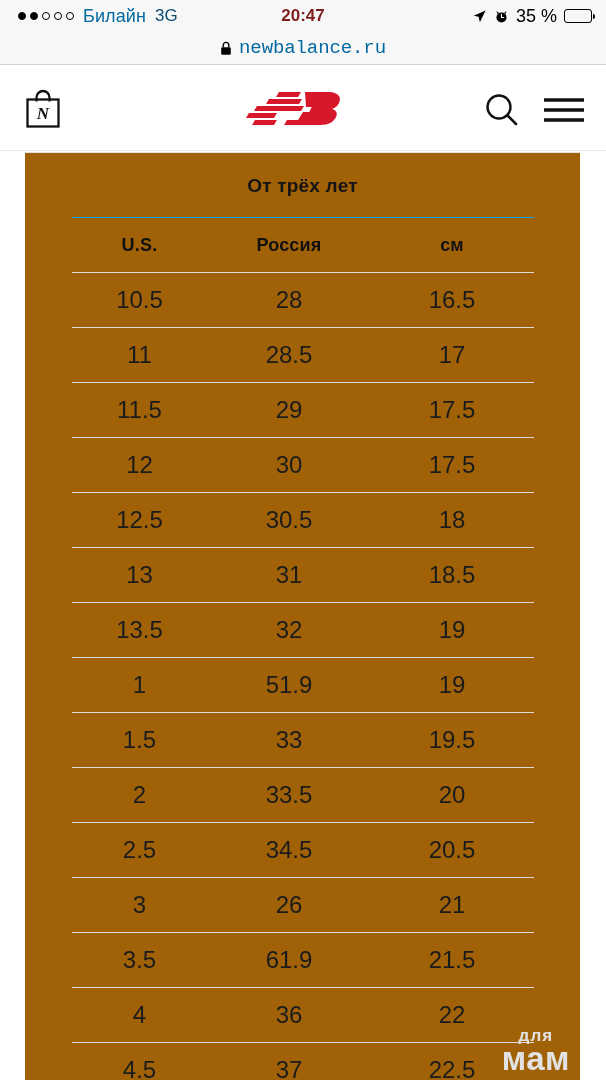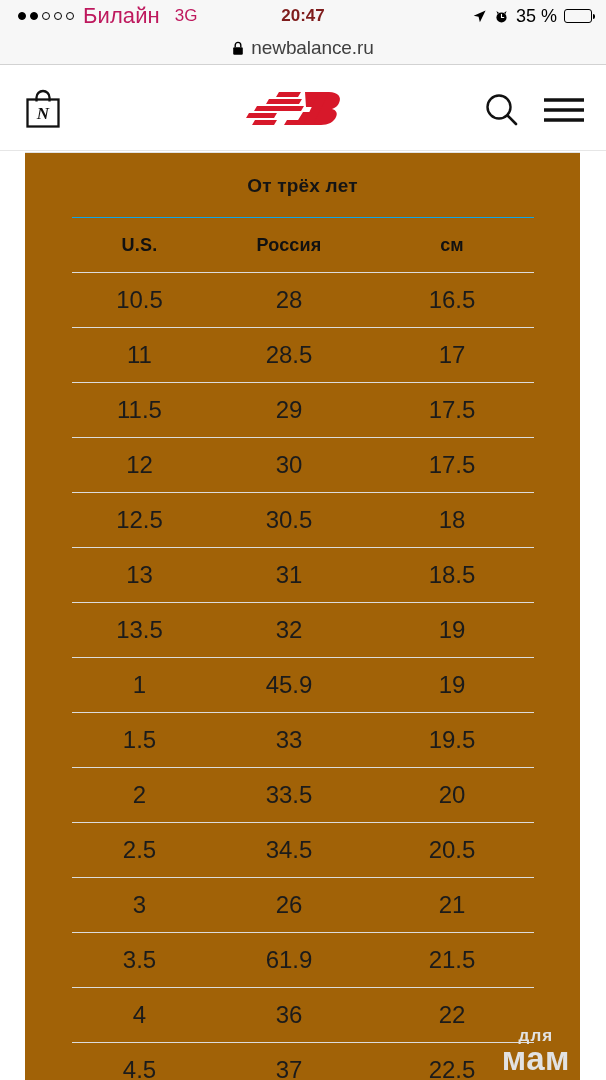--- a/index.html
+++ b/index.html
@@ -17,22 +17,22 @@
     background:#f7f7f7;
     display:flex; align-items:center;
   }
   .sb-left {
     position:absolute; left:18px; top:0; height:32px;
     display:flex; align-items:center; gap:9px;
   }
   .sig-dots { display:flex; align-items:center; gap:4px; }
   .dot { width:8px; height:8px; border-radius:50%; border:1.4px solid #000; }
   .dot.filled { background:#000; }
-  .carrier { font-size:22px; color:#be185d; letter-spacing:0.1px; }
-  .nettype { font-size:17px; color:#be185d; margin-left:6px; }
+  .carrier { font-size:18px; color:#0369a1; letter-spacing:0.1px; }
+  .nettype { font-size:17px; color:#0c4a6e; }
 
   .sb-clock {
     position:absolute; left:0; top:0; width:606px; height:32px;
     display:flex; align-items:center; justify-content:center;
     font-size:17px; font-weight:bold; color:#7f1d1d;
   }
   .sb-right {
     position:absolute; right:14px; top:0; height:32px;
     display:flex; align-items:center; gap:7px;
   }
@@ -50,21 +50,21 @@
   .batt-fill { height:100%; background:#000; border-radius:1px; }
 
   
   .urlbar {
     position:absolute; left:0; top:32px; width:606px; height:33px;
     background:#f7f7f7;
     display:flex; align-items:center; justify-content:center; gap:7px;
     border-bottom:1px solid #d2d2d2;
   }
   .lock-ico { width:12px; height:15px; display:block; }
-  .url-text { font-size:19px; color:#404040; letter-spacing:-0.1px; }
+  .url-text { font-size:19px; color:#0369a1; letter-spacing:-0.1px;font-family:Liberation Mono, monospace; }
 
   
   .siteheader {
     position:absolute; left:0; top:66px; width:606px; height:85px;
     background:#ffffff;
     border-bottom:1px solid #e6e6e6;
   }
   .bagbtn { position:absolute; left:20px; top:20px; width:46px; height:46px; }
   .bag-svg { width:46px; height:46px; display:block; }
   .nblogo { position:absolute; left:50%; top:24px; transform:translateX(-50%);
@@ -259,21 +259,21 @@
               <td class="col-ru">31</td>
               <td class="col-cm">18.5</td>
             </tr>
             <tr>
               <td class="col-us">13.5</td>
               <td class="col-ru">32</td>
               <td class="col-cm">19</td>
             </tr>
             <tr>
               <td class="col-us">1</td>
-              <td class="col-ru">45.9</td>
+              <td class="col-ru">51.9</td>
               <td class="col-cm">19</td>
             </tr>
             <tr>
               <td class="col-us">1.5</td>
               <td class="col-ru">33</td>
               <td class="col-cm">19.5</td>
             </tr>
             <tr>
               <td class="col-us">2</td>
               <td class="col-ru">33.5</td>

